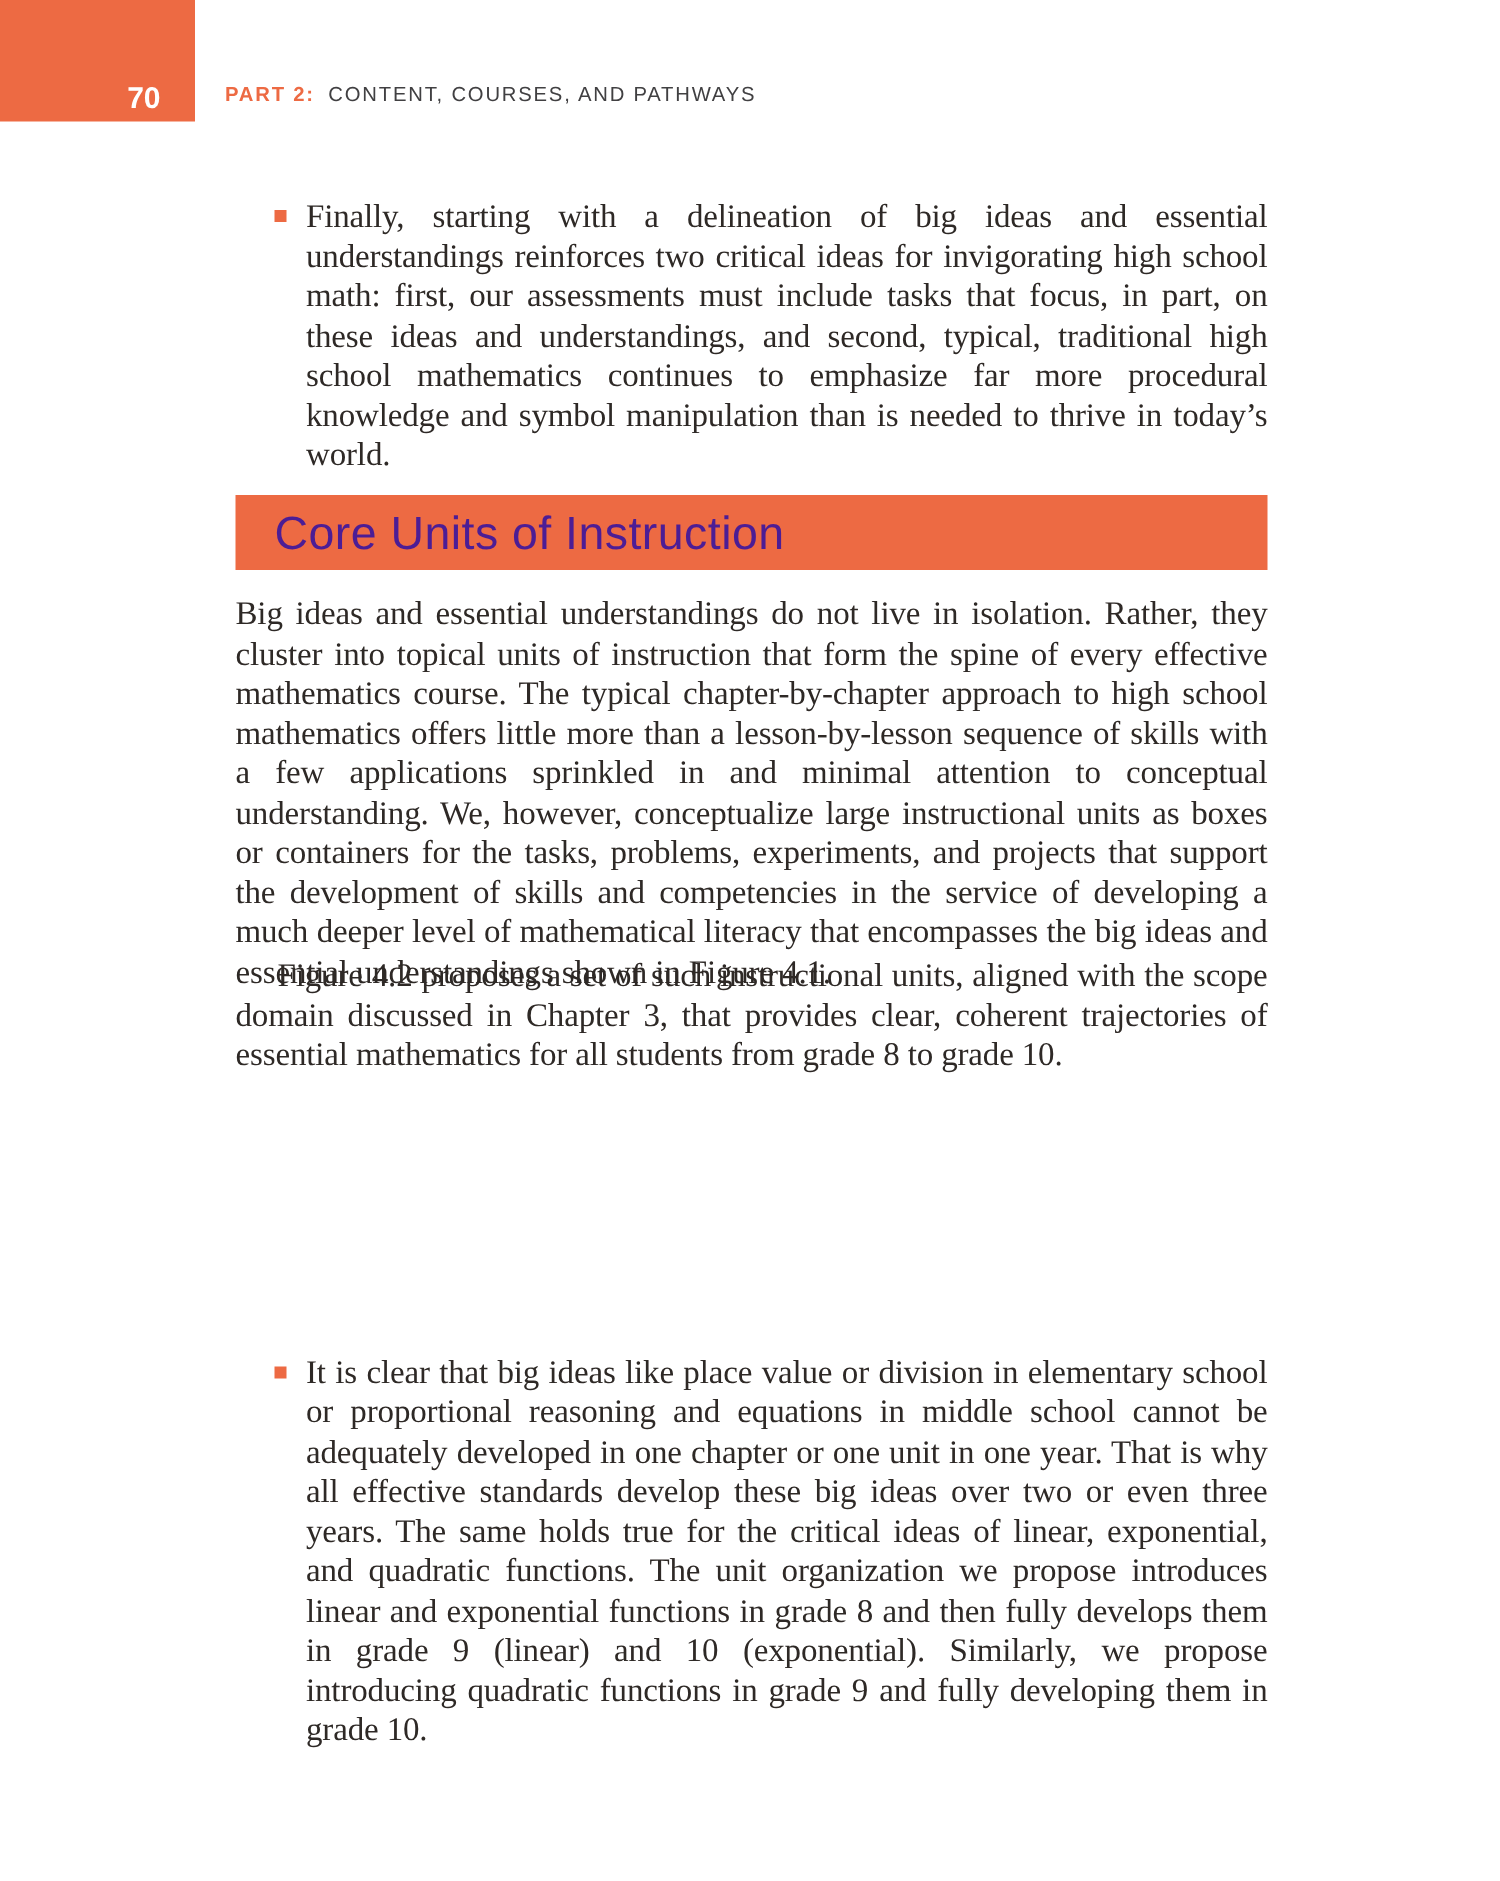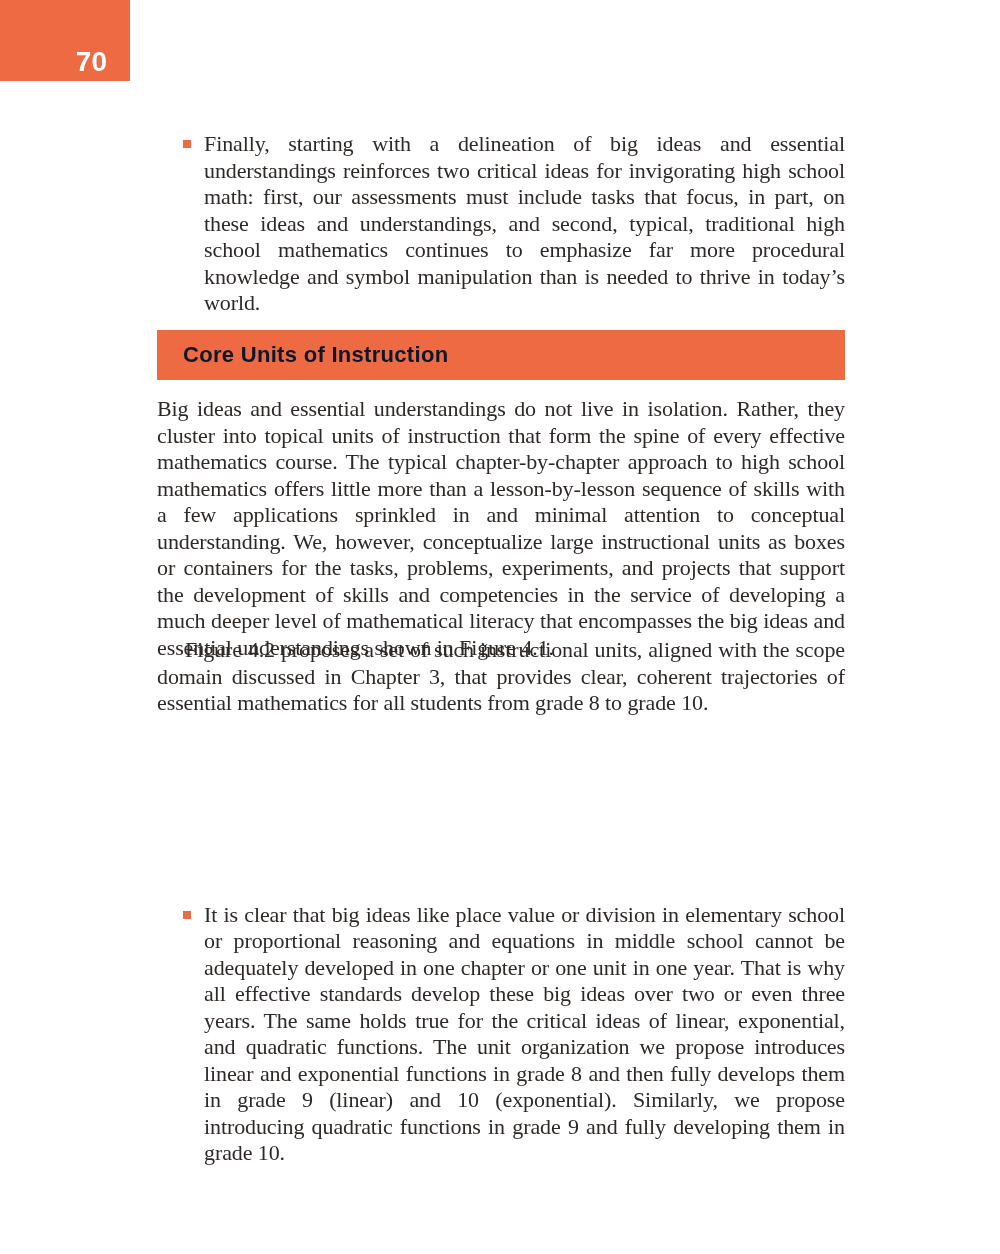--- a/index.html
+++ b/index.html
@@ -9,21 +9,21 @@
     font-family:"Liberation Serif", serif; color:#2e2926; overflow:hidden;
   }
   
   .pageblock{
     position:absolute; left:0; top:0; width:130px; height:81px;
     background:#ED6A43; display:flex; align-items:flex-end; justify-content:flex-end;
     padding:0 23px 5px 0;
   }
   .pageblock .num{
     color:#ffffff; font-family:"Liberation Sans", sans-serif;
-    font-weight:700; font-size:28px; line-height:1;
+    font-weight:700; font-size:20px; line-height:1;
   }
   .runhead{
     position:absolute; left:150px; top:0; height:81px;
     display:flex; align-items:flex-end; padding-bottom:12px; gap:9px;
     font-family:"Liberation Sans", sans-serif; font-size:13.5px;
     letter-spacing:1.2px; line-height:1; white-space:nowrap;
   }
   .runhead .label{ color:#ED6A43; font-weight:700; }
   .runhead .title{ color:#414042; font-weight:400; }
   
@@ -37,38 +37,42 @@
     position:absolute; left:26px; top:9px; width:8px; height:8px;
     background:#ED6A43;
   }
   .indent{ text-indent:28px; }
   
   .banner{
     position:absolute; left:157px; top:330px; width:688px; height:50px;
     background:#ED6A43; display:flex; align-items:center; padding-left:26px;
   }
   .banner .banner-text{
-    color:#0f172a; font-family:"Liberation Sans", sans-serif;
-    font-size:22px; font-weight:700; letter-spacing:0.3px; line-height:1;
+    color:#4c1d95; font-family:"Liberation Sans", sans-serif;
+    font-size:31px; font-weight:400; letter-spacing:0.3px; line-height:1;
   }
   .pos-intro{ top:131px; }
   .pos-p1{ top:396px; }
   .pos-p2{ top:637px; }
   .pos-p3{ top:718px; }
   .pos-b2{ top:716px; }
 </style>
 </head>
 <body>
 
 <div class="sheet">
 
   <div class="pageblock">
     <span class="num">70</span>
   </div>
 
+  <div class="runhead">
+    <span class="label">PART 2:</span>
+    <span class="title">CONTENT, COURSES, AND PATHWAYS</span>
+  </div>
 
   <div class="col bullet pos-intro">
     <span class="sq"></span>
     <p>Finally, starting with a delineation of big ideas and essential understandings reinforces two critical ideas for invigorating high school math: first, our assessments must include tasks that focus, in part, on these ideas and understandings, and second, typical, traditional high school mathematics continues to emphasize far more procedural knowledge and symbol manipulation than is needed to thrive in today’s world.</p>
   </div>
 
   <div class="banner">
     <span class="banner-text">Core Units of Instruction</span>
   </div>
 

